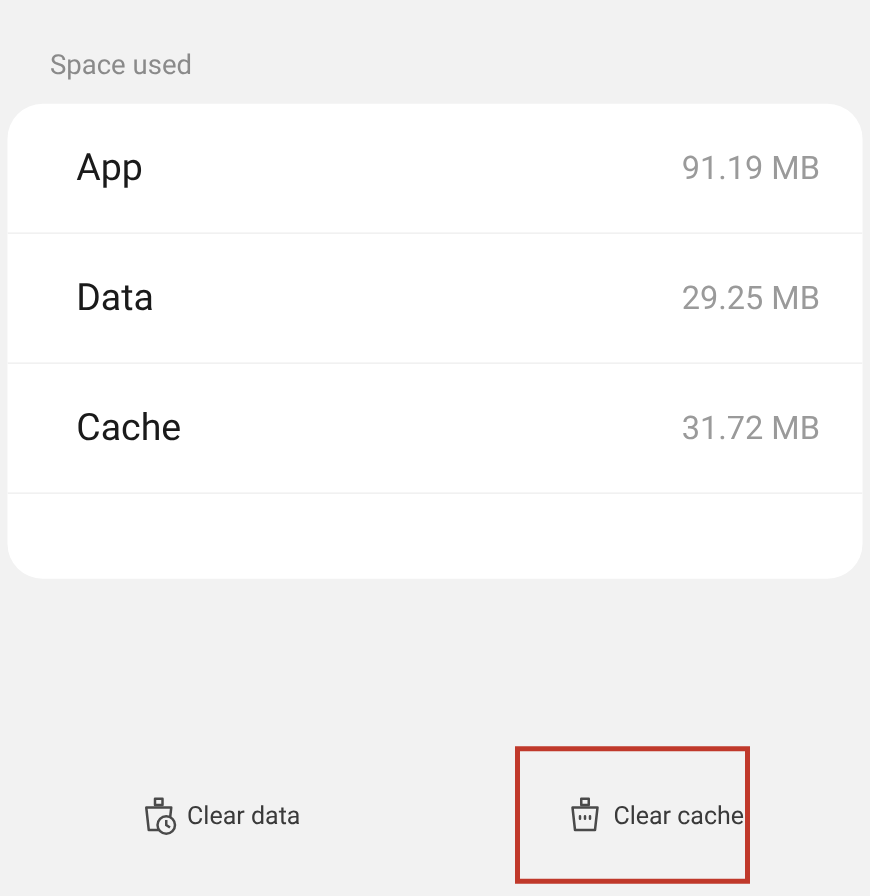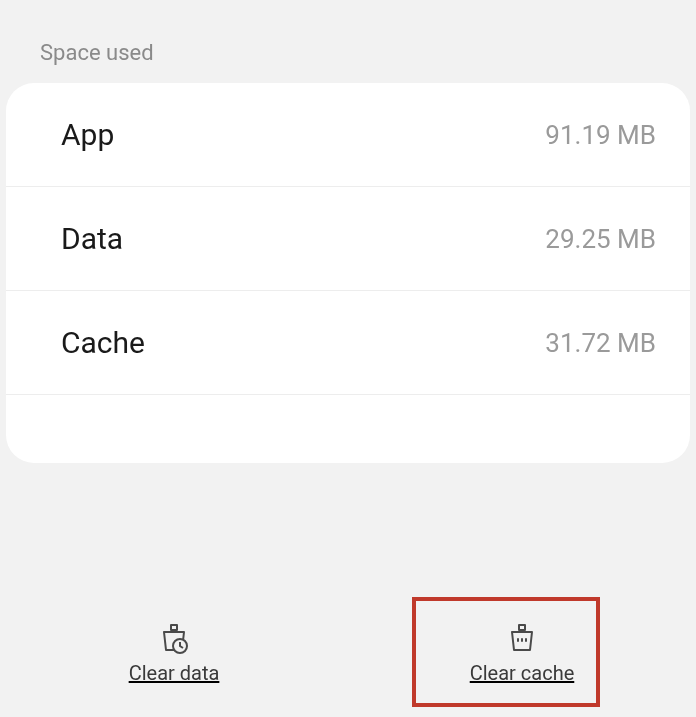--- a/index.html
+++ b/index.html
@@ -49,26 +49,24 @@
       bottom: 0;
       left: 0;
       right: 0;
       height: 130px;
       display: flex;
       background: #f2f2f2;
     }
     .bottom-btn {
       flex: 1;
       display: flex;
-      flex-direction: column;
       align-items: center;
       justify-content: center;
       gap: 4px;
       cursor: pointer;
-      text-decoration: underline;
     }
     .bottom-btn .icon-wrap {
       width: 38px;
       height: 38px;
       display: flex;
       align-items: center;
       justify-content: center;
     }
     .bottom-btn svg {
       stroke: #4a4a4a;

